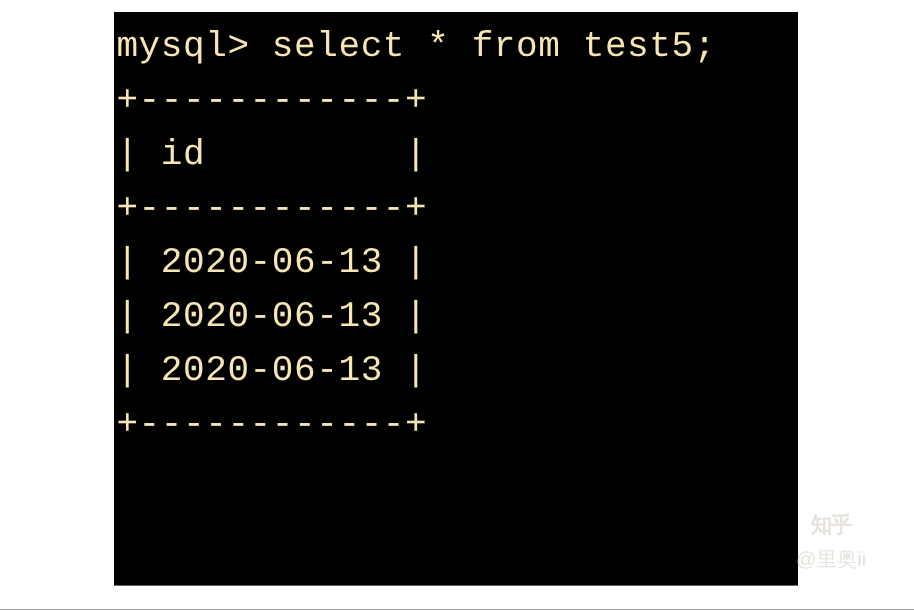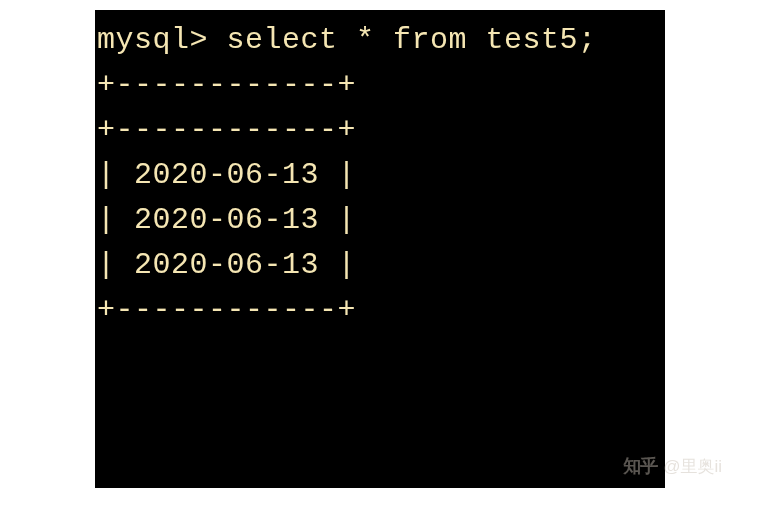--- a/index.html
+++ b/index.html
@@ -34,33 +34,35 @@
     .watermark {
       position: absolute;
       bottom: 30px;
       right: 40px;
       color: rgba(200, 190, 180, 0.45);
       font-family: "Microsoft YaHei", sans-serif;
       font-size: 17px;
       display: flex;
       align-items: center;
       gap: 6px;
+      flex-direction: column;
     }
     .watermark-logo {
       font-weight: bold;
       font-size: 18px;
       letter-spacing: -1px;
     }
   </style>
 </head>
 <body>
 
 <div class="terminal">
   <div class="line"><span>mysql&gt; </span><span>select * from test5;</span></div>
   <div class="line">+------------+</div>
+  <div class="line">| id         |</div>
   <div class="line">+------------+</div>
   <div class="line">| 2020-06-13 |</div>
   <div class="line">| 2020-06-13 |</div>
   <div class="line">| 2020-06-13 |</div>
   <div class="line">+------------+</div>
 </div>
 
 <div class="watermark">
   <span class="watermark-logo">知乎</span>
   <span>@里奥ii</span>

